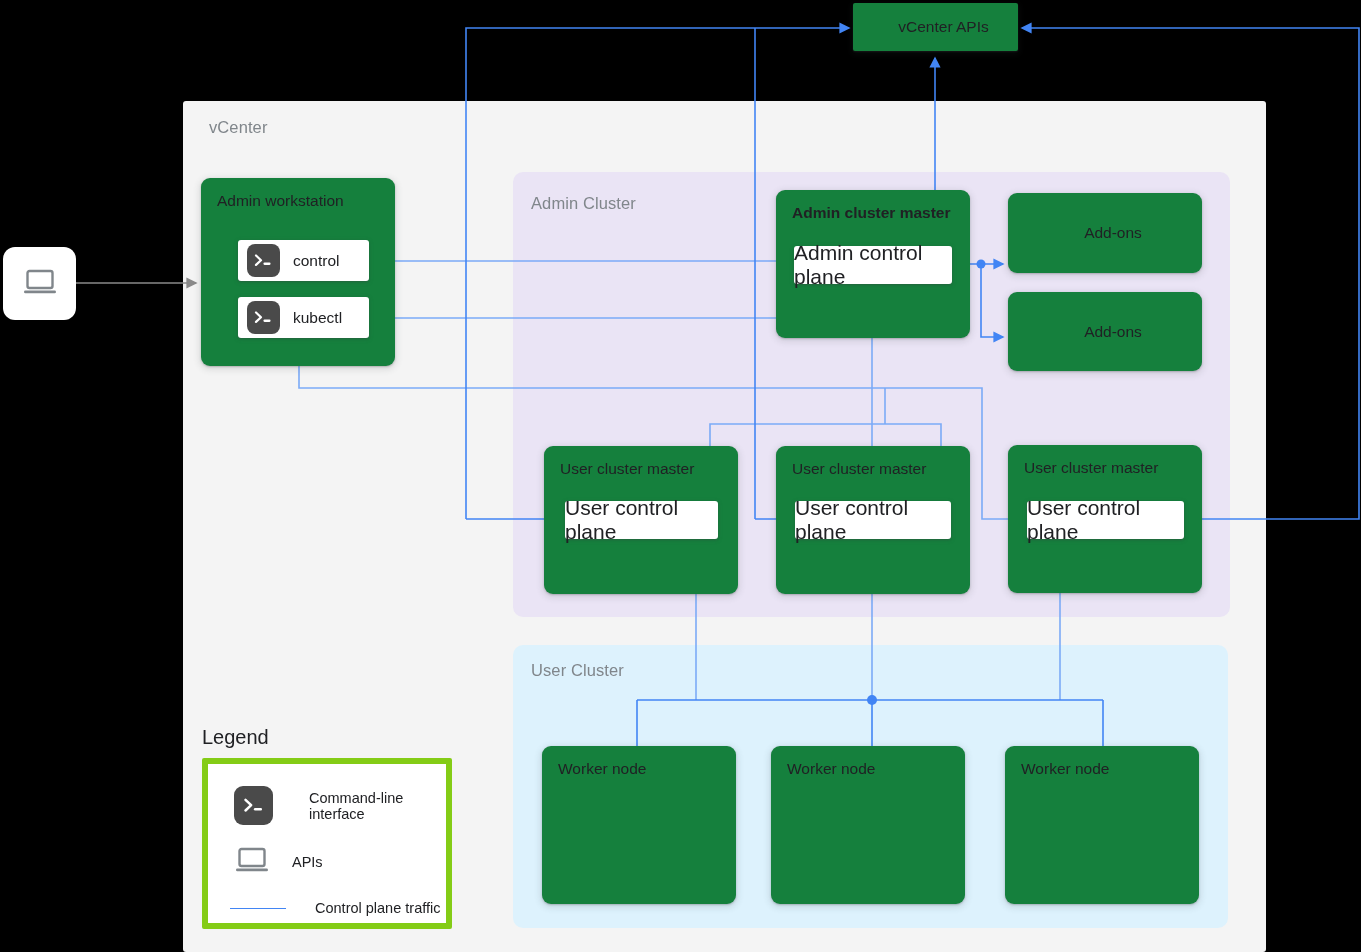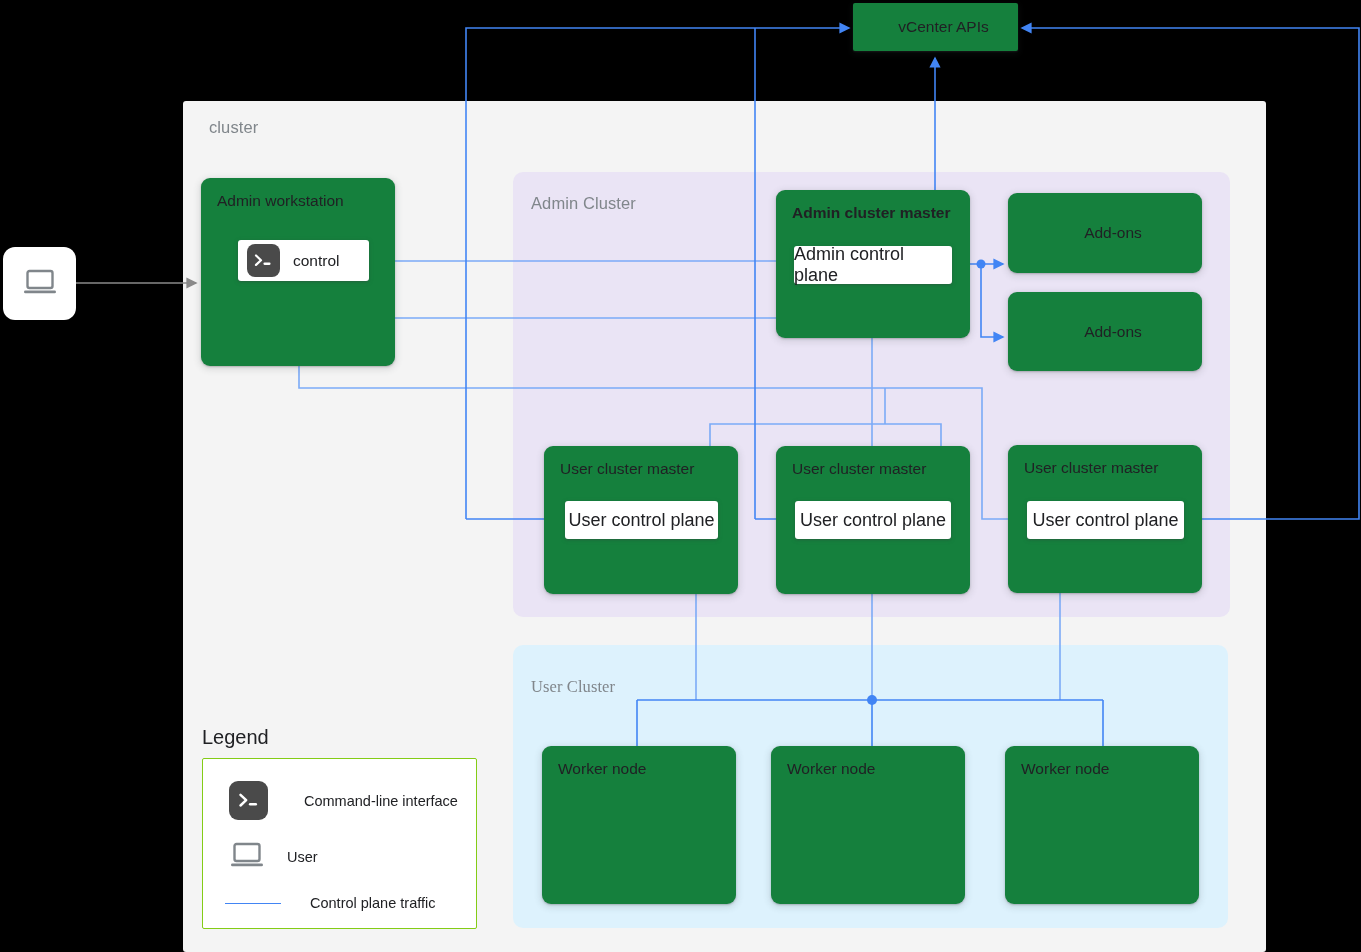--- a/index.html
+++ b/index.html
@@ -14,21 +14,21 @@
   
   .vsphere{left:183px;top:101px;width:1083px;height:851px;background:#f4f4f4;
            border-radius:3px;}
   .admin-cluster{left:513px;top:172px;width:717px;height:445px;background:#eae4f5;
            border-radius:10px;}
   .user-cluster{left:513px;top:645px;width:715px;height:283px;background:#ddf2fd;
            border-radius:10px;}
   .ctr-label{position:absolute;color:#80868b;font-size:16.5px;letter-spacing:.1px;}
   .vsphere .ctr-label{left:26px;top:17px;}
   .admin-cluster .ctr-label{left:18px;top:22px;}
-  .user-cluster .ctr-label{left:18px;top:32px;font-family:Liberation Serif, serif;}
+  .user-cluster .ctr-label{left:18px;top:16px;}
 
   
   .card{background:#15803d;border-radius:9px;
         box-shadow:0 1px 2px rgba(60,64,67,.30),0 2px 6px 2px rgba(60,64,67,.12);padding-left:16px;}
   .card .title{position:absolute;left:16px;top:14px;font-size:15.5px;color:#202124;}
   .card.center-text{display:flex;align-items:center;justify-content:center;
         font-size:15.5px;color:#202124;}
 
   .admin-ws{left:201px;top:178px;width:194px;height:188px;}
   .adm-master{left:776px;top:190px;width:194px;height:148px;font-weight:bold;}
@@ -38,57 +38,57 @@
   .ucm2{left:776px;top:446px;width:194px;height:148px;}
   .ucm3{left:1008px;top:445px;width:194px;height:148px;}
   .worker1{left:542px;top:746px;width:194px;height:158px;}
   .worker2{left:771px;top:746px;width:194px;height:158px;}
   .worker3{left:1005px;top:746px;width:194px;height:158px;}
 
   
   .inner{position:absolute;background:#fff;border-radius:3px;
          box-shadow:0 1px 2px rgba(60,64,67,.30),0 1px 4px 1px rgba(60,64,67,.14);
          display:flex;align-items:center;}
-  .cp{height:38px;justify-content:center;font-size:18px;color:#202124;}
+  .cp{height:38px;justify-content:center;font-size:21px;color:#202124;}
   .cp-admin{left:794px;top:246px;width:158px;}
   .cp-u1{left:565px;top:501px;width:153px;}
   .cp-u2{left:795px;top:501px;width:156px;}
   .cp-u3{left:1027px;top:501px;width:157px;}
 
   .cli-chip{left:238px;top:240px;width:122px;height:41px;padding-left:9px;gap:13px;}
   .cli-chip2{left:238px;top:297px;width:122px;height:41px;padding-left:9px;gap:13px;}
   .cli-chip .lbl,.cli-chip2 .lbl{font-size:15.5px;color:#202124;}
 
   
   .term{width:33px;height:33px;border-radius:8px;background:#4a4a4a;
         display:flex;align-items:center;justify-content:center;flex:0 0 auto;}
   .term svg{display:block;}
 
   
   .user-box{left:3px;top:247px;width:73px;height:73px;background:#fff;border-radius:12px;
         display:flex;align-items:center;justify-content:center;}
 
   
   .legend-title{position:absolute;left:202px;top:726px;font-size:20px;color:#202124;}
-  .legend{left:202px;top:758px;width:275px;height:171px;background:#fff;
-          border:1px solid #84cc16;border-radius:2px;}
+  .legend{left:202px;top:758px;width:250px;height:171px;background:#fff;
+          border:6px solid #84cc16;border-radius:2px;}
   .leg-row{position:absolute;display:flex;align-items:center;}
   .leg-row .lt{font-size:14.5px;color:#202124;}
   .leg-cli{left:26px;top:22px;gap:36px;}
   .leg-user{left:26px;top:82px;gap:22px;}
   .leg-line{left:22px;top:136px;gap:29px;}
   .swatch-line{width:56px;height:0;border-top:1.6px solid #4285f4;}
 </style>
 </head>
 <body>
 
 <div class="stage">
 
   <div class="node vsphere">
-    <div class="ctr-label">cluster</div>
+    <div class="ctr-label">vCenter</div>
   </div>
 
   <div class="node admin-cluster">
     <div class="ctr-label">Admin Cluster</div>
   </div>
 
   <div class="node user-cluster">
     <div class="ctr-label">User Cluster</div>
   </div>
 
@@ -165,20 +165,29 @@
     <div class="title">Admin workstation</div>
   </div>
   <div class="inner cli-chip">
     <span class="term">
       <svg width="19" height="15" viewBox="0 0 19 15">
           <path d="M2 2.5 L7 7.2 L2 11.9" fill="none" stroke="#fff" stroke-width="2.2" stroke-linecap="round" stroke-linejoin="round"></path>
           <rect x="9.4" y="9.6" width="7.2" height="2.3" rx="1.1" fill="#fff"></rect>
         </svg>
     </span>
     <span class="lbl">control</span>
+  </div>
+  <div class="inner cli-chip2">
+    <span class="term">
+      <svg width="19" height="15" viewBox="0 0 19 15">
+          <path d="M2 2.5 L7 7.2 L2 11.9" fill="none" stroke="#fff" stroke-width="2.2" stroke-linecap="round" stroke-linejoin="round"></path>
+          <rect x="9.4" y="9.6" width="7.2" height="2.3" rx="1.1" fill="#fff"></rect>
+        </svg>
+    </span>
+    <span class="lbl">kubectl</span>
   </div>
 
   <div class="node card adm-master">
     <div class="title">Admin cluster master</div>
   </div>
   <div class="inner cp cp-admin">
     <span>Admin control plane</span>
   </div>
 
   <div class="node card center-text addons1">
@@ -230,21 +239,21 @@
       </span>
       <span class="lt">Command-line interface</span>
     </div>
     <div class="leg-row leg-user">
       <span>
         <svg width="36" height="28" viewBox="0 0 36 28">
           <rect x="5.5" y="3" width="25" height="17" rx="2" fill="none" stroke="#80868b" stroke-width="2.4"></rect>
           <rect x="2" y="22.5" width="32" height="2.8" rx="1.4" fill="#80868b"></rect>
         </svg>
       </span>
-      <span class="lt">User</span>
+      <span class="lt">APIs</span>
     </div>
     <div class="leg-row leg-line">
       <span class="swatch-line"></span>
       <span class="lt">Control plane traffic</span>
     </div>
   </div>
 
 </div>
 
 </body></html>

